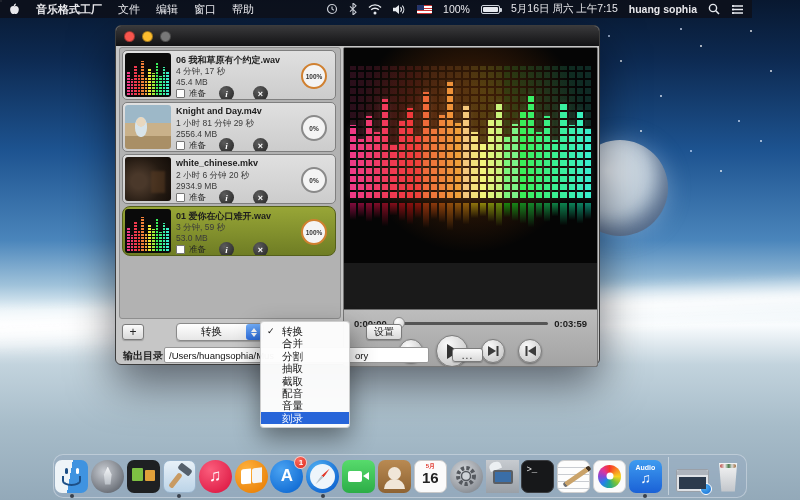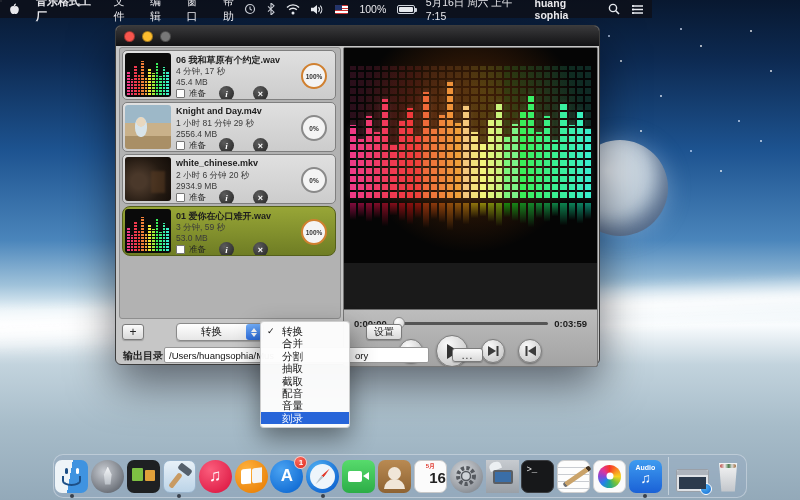--- a/index.html
+++ b/index.html
@@ -12,21 +12,21 @@
     box-shadow: 620px 60px #fff, 660px 95px #eef4ff, 700px 45px #fff, 738px 120px #dfeaff, 770px 70px #fff,
       690px 150px #cfe0ff, 590px 110px #fff, 560px 60px #dfe8ff, 720px 170px #fff, 760px 140px #eef4ff,
       640px 130px #fff, 680px 28px #dfe8ff, 750px 30px #fff, 608px 35px #cfe0ff, 575px 150px #fff; }
   .moon { position:absolute; left:572px; top:140px; width:96px; height:96px; border-radius:50%;
     background:radial-gradient(circle at 36% 32%, #e6edf3 0%, #bfcdda 45%, #8fa6bd 75%, #6f89a6 100%);
     box-shadow: inset -8px -10px 18px rgba(20,40,80,.45), 0 0 22px rgba(190,215,240,.35); }
   .horizon-glow { position:absolute; left:-40px; top:288px; width:900px; height:52px; transform:rotate(-2.2deg);
     background:linear-gradient(to bottom, rgba(255,255,255,0) 0%, rgba(255,255,255,.95) 50%, rgba(255,255,255,0) 100%);
     filter:blur(3px); }
   
-  #menubar { position:absolute; top:0; left:0; width:652px; height:18px; background:rgba(12,16,26,.88);
+  #menubar { position:absolute; top:0; left:0; width:752px; height:18px; background:rgba(12,16,26,.88);
     display:flex; align-items:center; color:#e8e8ec; font-size:11px; z-index:40; padding:0 8px; }
   .mb-left { display:flex; align-items:center; gap:16px; }
   .mb-apple { display:flex; align-items:center; }
   .mb-app { font-weight:bold; }
   .mb-right { margin-left:auto; display:flex; align-items:center; gap:11px; font-size:10.5px; }
   .mb-ico svg { display:block; }
   .flag { width:15px; height:9px; background:repeating-linear-gradient(to bottom,#c33 0 1.3px,#fff 1.3px 2.6px); position:relative; border-radius:1px; overflow:hidden;}
   .flag::before { content:""; position:absolute; left:0; top:0; width:7px; height:5px; background:#23356b; }
   .battery { width:19px; height:9px; border:1px solid #cfd4dc; border-radius:2px; position:relative; }
   .battery::before { content:""; position:absolute; inset:1px; background:#e6e9ee; border-radius:1px; }
@@ -150,21 +150,21 @@
   .ic-safari .needle { position:absolute; left:15px; top:6px; width:3px; height:21px; transform:rotate(42deg);
     background:linear-gradient(#e23b2e 0 50%, #b9c4cc 50% 100%); clip-path:polygon(50% 0,100% 50%,50% 100%,0 50%); }
   .ic-facetime { background:linear-gradient(#57db6c,#2cad47); }
   .ic-facetime .cam { position:absolute; left:6px; top:11px; width:14px; height:11px; background:#fff; border-radius:2px; }
   .ic-facetime .lens { position:absolute; left:21px; top:12px; width:0; height:0; border-top:4.5px solid transparent; border-bottom:4.5px solid transparent; border-right:6px solid #fff; }
   .ic-contacts { background:linear-gradient(#b98a52,#8e6333); }
   .ic-contacts .person { position:absolute; left:10px; top:7px; width:13px; height:13px; border-radius:50%; background:#f0e6d8; }
   .ic-contacts .body { position:absolute; left:6px; top:19px; width:21px; height:10px; border-radius:10px 10px 0 0; background:#f0e6d8; }
   .ic-calendar { background:#fbfbfb; border:1px solid #c9c9c9; }
   .ic-calendar .mon { position:absolute; top:1px; left:0; right:0; text-align:center; color:#e03a30; font-size:6px; font-weight:bold; }
-  .ic-calendar .day { position:absolute; top:8px; left:0; right:0; text-align:right; color:#222; font-size:15px; font-weight:bold; }
+  .ic-calendar .day { position:absolute; top:8px; left:0; right:0; text-align:center; color:#222; font-size:15px; font-weight:bold; }
   .ic-prefs { background:radial-gradient(circle at 40% 35%, #d6d9dd, #888d94 78%); display:flex; align-items:center; justify-content:center; }
   .ic-remote { background:linear-gradient(#c7cbd0,#9aa0a7); }
   .ic-remote .scr { position:absolute; left:7px; top:10px; width:20px; height:14px; background:#3a6ea8; border:2px solid #5a5e64; border-radius:2px; }
   .ic-remote .dish { position:absolute; left:3px; top:2px; width:12px; height:8px; border-radius:50% 50% 0 0; background:#eceff2; transform:rotate(-22deg); }
   .ic-terminal { background:#17181a; border:1px solid #3a3c40; color:#e8e8e8; font-family:"Liberation Mono", monospace; font-size:9px; padding:4px 0 0 4px; }
   .ic-textedit { background:#fdfdfd; border:1px solid #cfcfcf;
     background-image:repeating-linear-gradient(to bottom, transparent 0 6px, #c9ccd1 6px 7px); }
   .ic-textedit .pen { position:absolute; left:3px; top:13px; width:32px; height:5px; background:linear-gradient(90deg,#6e6e6e 0 8%, #caa36a 8% 85%, #4a3category 85%); background:linear-gradient(90deg,#6e6e6e 0 8%, #caa36a 8% 88%, #4a3категория 88%); background:linear-gradient(90deg,#6e6e6e 0 8%, #caa36a 8% 88%, #443322 88%); border-radius:2px; transform:rotate(-35deg); }
   .ic-photos { background:#fbfbfb; border:1px solid #d2d2d2; display:flex; align-items:center; justify-content:center; }
   .ic-photos .wheel { width:23px; height:23px; border-radius:50%;

